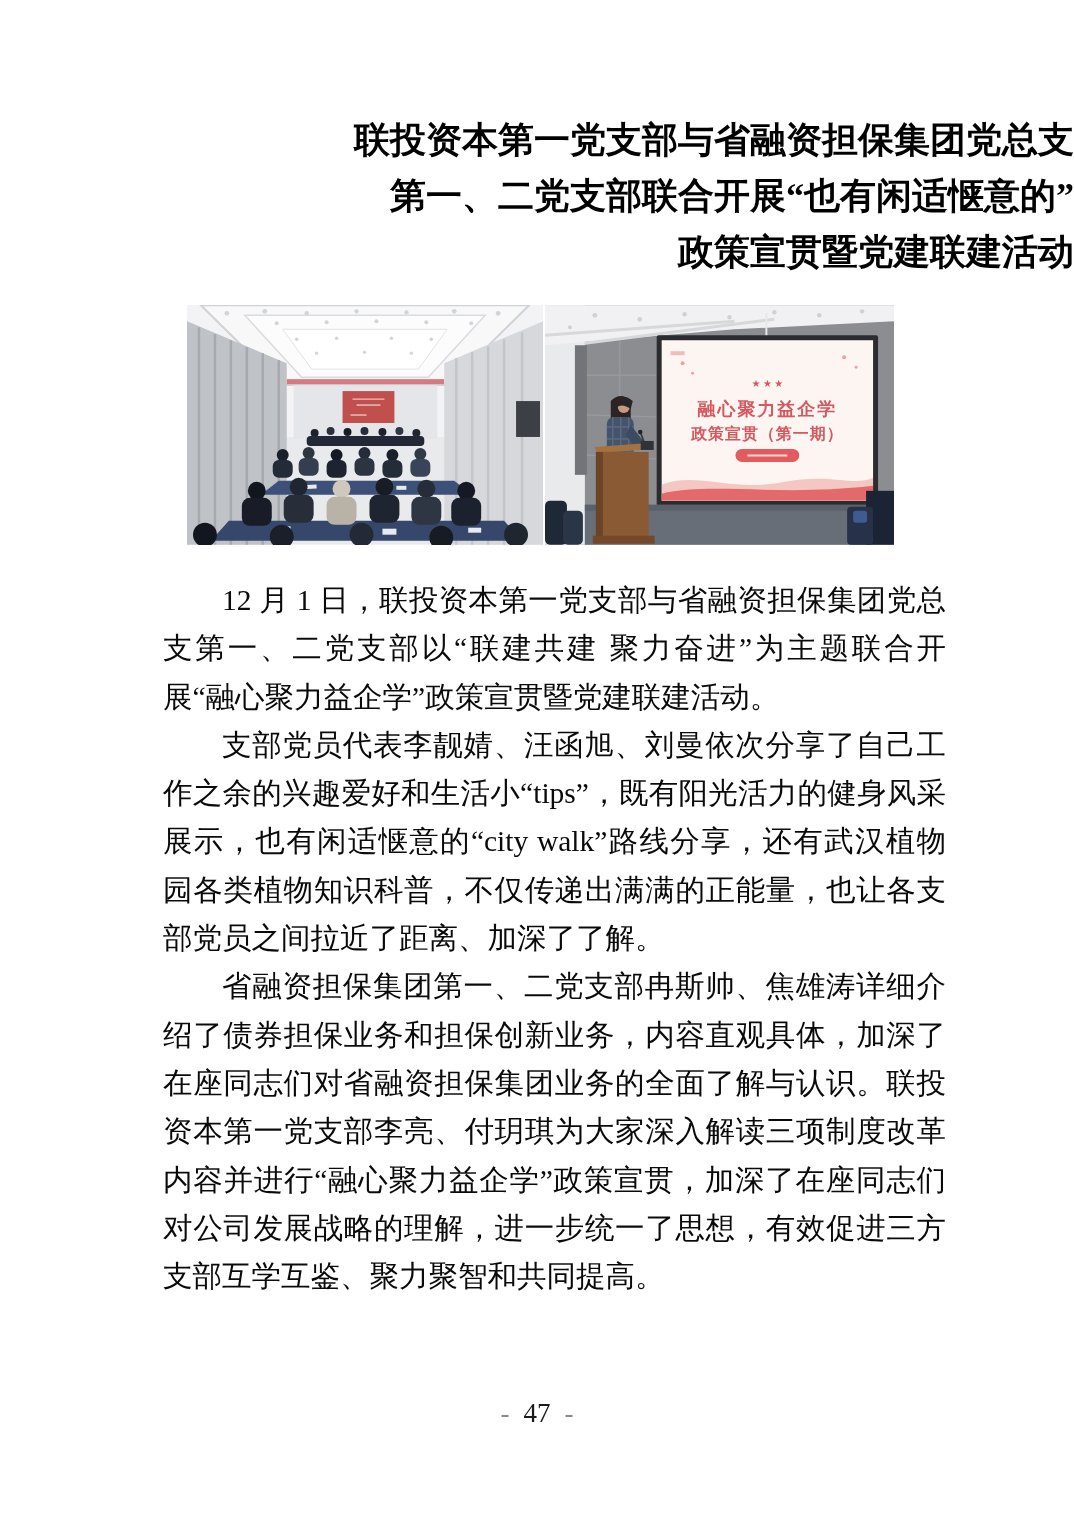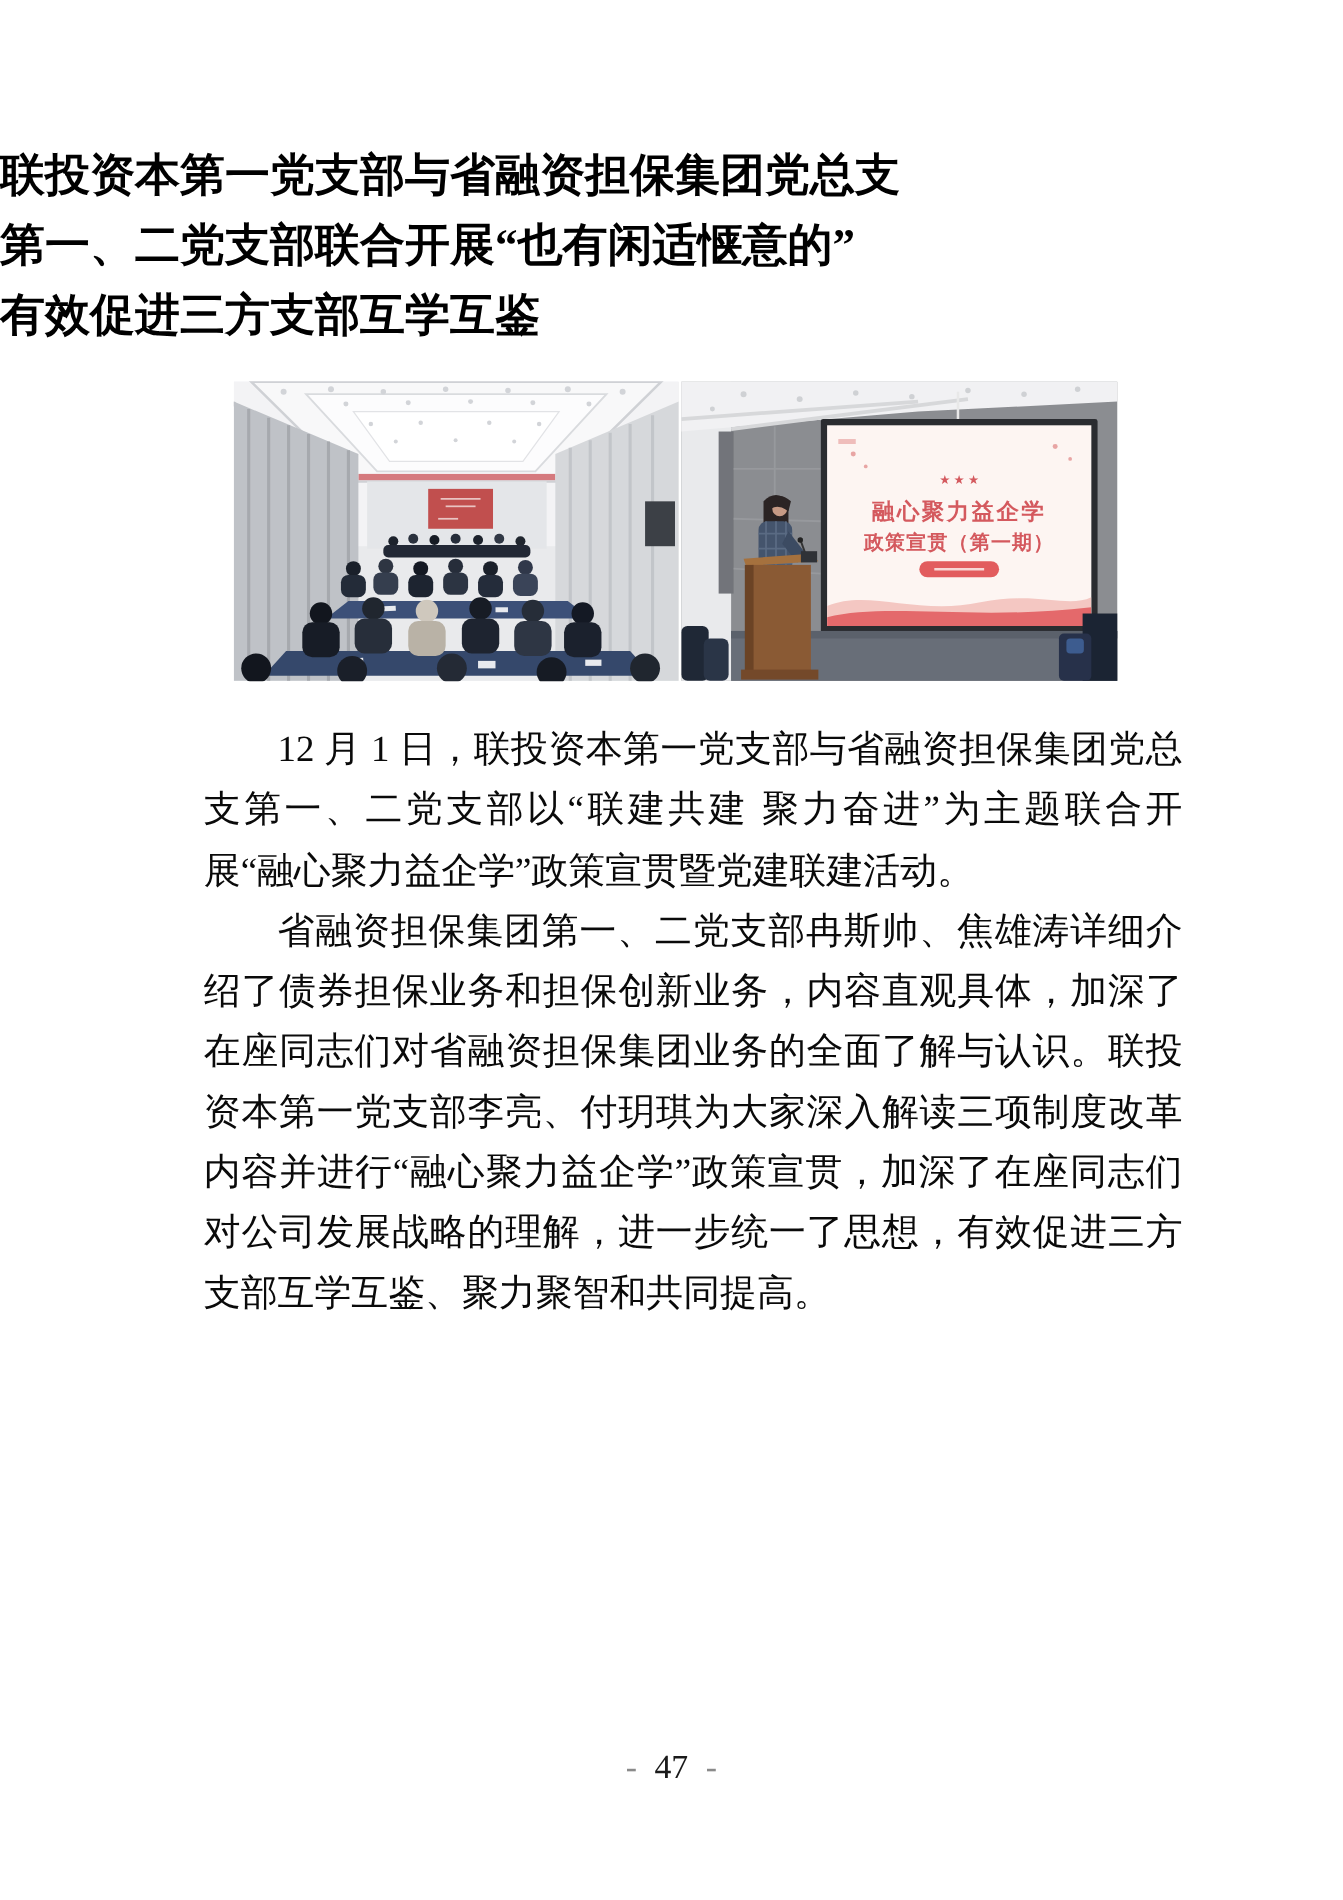--- a/index.html
+++ b/index.html
@@ -10,21 +10,21 @@
     background:#ffffff;
     overflow:hidden;
     font-family:"Liberation Serif","DejaVu Serif",serif;
     color:#0a0a0a;
   }
   .doc-title{
     position:absolute;
     top:112px;
     left:0;
     width:100%;
-    text-align:left;
+    text-align:right;
     font-size:36px;
     font-weight:700;
     line-height:56px;
     color:#000;
   }
   .photo-row{
     position:absolute;
     top:305px;
     left:187px;
     width:707px;
@@ -58,21 +58,21 @@
   .footer .num{color:#1a1a1a;}
 </style>
 </head>
 <body>
 
 <div class="page">
 
   <div class="doc-title">
     <div>联投资本第一党支部与省融资担保集团党总支</div>
     <div>第一、二党支部联合开展“也有闲适惬意的”</div>
-    <div>有效促进三方支部互学互鉴</div>
+    <div>政策宣贯暨党建联建活动</div>
   </div>
 
   <div class="photo-row">
 
     <svg width="357" height="240" viewBox="0 0 357 240" role="img">
       <rect width="357" height="240" fill="#e9eaec"></rect>
 
       <rect width="357" height="132" fill="#f3f3f5"></rect>
       <polygon points="14,0 343,0 262,80 95,80" fill="#f8f8f9" stroke="#cfd1d5" stroke-width="2"></polygon>
       <polygon points="58,10 299,10 242,72 115,72" fill="#fcfcfd" stroke="#d9dbde" stroke-width="1.5"></polygon>
@@ -292,20 +292,21 @@
       <g>
         <rect x="322" y="186" width="28" height="54" fill="#1b2433"></rect>
         <rect x="303" y="202" width="26" height="38" rx="4" fill="#27314a"></rect>
         <rect x="309" y="206" width="14" height="12" rx="3" fill="#3d5c8f"></rect>
       </g>
     </svg>
   </div>
 
   <div class="body-text">
     <p>12 月 1 日，联投资本第一党支部与省融资担保集团党总支第一、二党支部以“联建共建 聚力奋进”为主题联合开展“融心聚力益企学”政策宣贯暨党建联建活动。</p>
+    <p>支部党员代表李靓婧、汪函旭、刘曼依次分享了自己工作之余的兴趣爱好和生活小“tips”，既有阳光活力的健身风采展示，也有闲适惬意的“city walk”路线分享，还有武汉植物园各类植物知识科普，不仅传递出满满的正能量，也让各支部党员之间拉近了距离、加深了了解。</p>
     <p>省融资担保集团第一、二党支部冉斯帅、焦雄涛详细介绍了债券担保业务和担保创新业务，内容直观具体，加深了在座同志们对省融资担保集团业务的全面了解与认识。联投资本第一党支部李亮、付玥琪为大家深入解读三项制度改革内容并进行“融心聚力益企学”政策宣贯，加深了在座同志们对公司发展战略的理解，进一步统一了思想，有效促进三方支部互学互鉴、聚力聚智和共同提高。</p>
   </div>
 
   <div class="footer">
     <span class="dash">-</span><span class="num">47</span><span class="dash">-</span>
   </div>
 
 </div>
 
 </body></html>

